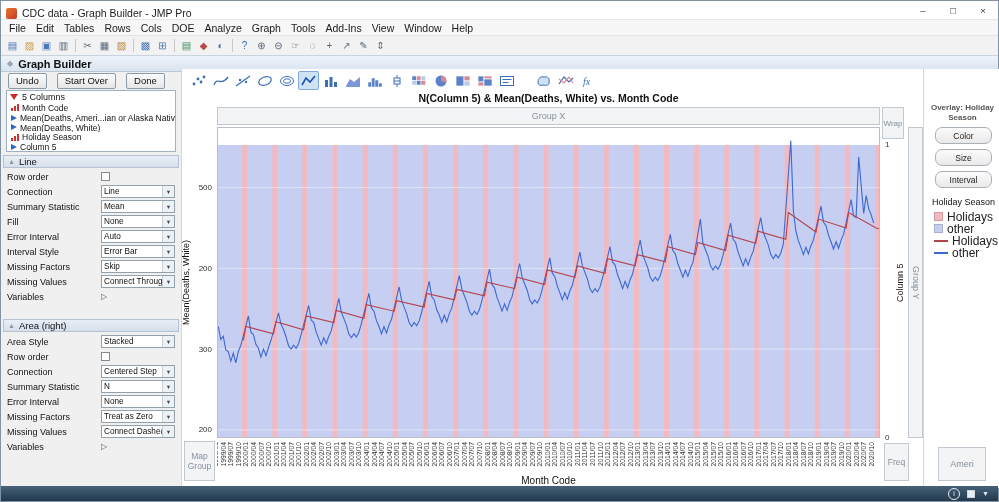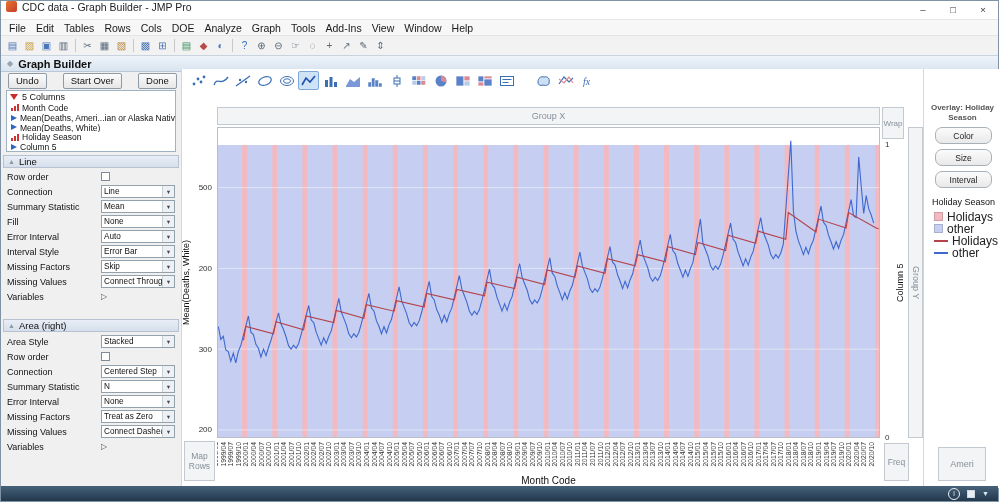--- a/index.html
+++ b/index.html
@@ -1,32 +1,32 @@
 <!DOCTYPE html>
 <html><head>
 <meta charset="utf-8">
 <style>
   html,body{margin:0;padding:0}
   body{width:999px;height:502px;position:relative;font-family:"Liberation Sans",sans-serif;background:#f0f0f0;overflow:hidden}
   .window{position:absolute;inset:0;border:1px solid #7f93a5;box-sizing:border-box;background:#f0f0f0}
   
-  .titlebar{position:absolute;left:0;right:0;top:0;height:18px;background:#fff;display:flex;align-items:flex-start;border-bottom:1px solid #e6e6e6}
+  .titlebar{position:absolute;left:0;right:0;top:0;height:18px;background:#fff;display:flex;align-items:flex-end;border-bottom:1px solid #e6e6e6}
   .app-icon{width:11px;height:11px;margin:0 5px;background:linear-gradient(135deg,#e8762c,#c43c2c);border-radius:2px}
   .title-text{font-size:10.5px;color:#222}
   .win-controls{margin-left:auto;display:flex}
   .win-btn{width:30px;height:17px;text-align:center;line-height:17px;font-size:9.5px;color:#333}
   .menubar{position:absolute;left:0;right:0;top:19px;height:15px;background:#f7f7f7;display:flex;align-items:center;padding-left:3px;font-size:10.5px}
   .menu-item{padding:0 5px;color:#1a1a1a}
   .toolbar{position:absolute;left:0;right:0;top:34px;height:19px;background:#f2f2f2;border-top:1px solid #e4e4e4;border-bottom:1px solid #d6d6d6;display:flex;align-items:center;padding-left:3px}
   .tool{width:17px;height:15px;font-size:10px;line-height:15px;text-align:center}
   .tool-sep{width:1px;height:13px;background:#c8c8c8;margin:0 3px}
   .gb-header{position:absolute;left:0;right:0;top:54px;height:15px;background:linear-gradient(#eef3f9,#d9e4f0);border-top:1px solid #c8d4e0;border-bottom:1px solid #b8c6d6;font-size:11px;font-weight:bold;display:flex;align-items:center;padding-left:6px;gap:5px;color:#111}
   .gb-disc{color:#98a4b0;font-size:8px;font-weight:normal}
   
-  .btn-row{position:absolute;left:7px;top:72px;display:flex;gap:16px}
+  .btn-row{position:absolute;left:7px;top:72px;display:flex;gap:10px}
   .push-btn{font-size:9.5px;border:1px solid #8e9aa5;background:linear-gradient(#fbfbfb,#e6e6e6);padding:1px 7px 2px;border-radius:2px;color:#111;white-space:nowrap}
   .columns-box{position:absolute;left:5px;top:89px;width:170px;height:62px;background:#fff;border:1px solid #9fb2c4;box-sizing:border-box;font-size:8.5px;overflow:hidden}
   .columns-header{display:flex;align-items:center;gap:4px;padding:1px 3px;font-size:9px;color:#111}
   .funnel-icon{width:0;height:0;border-left:4px solid transparent;border-right:4px solid transparent;border-top:6px solid #cc2b2b}
   .col-item{display:flex;align-items:center;gap:3px;padding:0 4px;height:9.8px;white-space:nowrap;overflow:hidden;color:#111}
   .cont-icon{width:0;height:0;border-top:3.5px solid transparent;border-bottom:3.5px solid transparent;border-left:6px solid #2f66bf;flex:0 0 auto}
   .nom-icon{display:inline-flex;align-items:flex-end;gap:1px;height:7px;flex:0 0 auto}
   .nom-icon i{display:block;width:2px;background:#cc3333}
   .nom-icon i:nth-child(1){height:3px}.nom-icon i:nth-child(2){height:5px}.nom-icon i:nth-child(3){height:7px}
   .section-header{position:absolute;left:2px;width:176px;height:13px;background:linear-gradient(#e9eef6,#d5dfeb);border:1px solid #b6c2d2;box-sizing:border-box;font-size:9.5px;display:flex;align-items:center;gap:4px;padding-left:4px;color:#111}
@@ -468,20 +468,21 @@
             <polyline points="1,10 6,3 11,8 15,4" fill="none" stroke="#3b6fb5" stroke-width="1.2"></polyline>
             <polyline points="1,5 6,9 11,3 15,9" fill="none" stroke="#d98a94" stroke-width="1.2"></polyline>
           </svg>
         </span>
         <span class="gicon">
           <svg width="16" height="14" viewBox="0 0 16 14" xmlns="http://www.w3.org/2000/svg">
             <text x="3" y="11" font-size="10" font-style="italic" fill="#3b6fb5" font-family="Liberation Serif, serif">fx</text>
           </svg>
         </span>
       </div>
+    <div class="graph-title">N(Column 5) &amp; Mean(Deaths, White) vs. Month Code</div>
 
     <div class="zone" id="zone-groupx">
       <span>Group X</span>
     </div>
     <div class="zone" id="zone-wrap">
       <span>Wrap</span>
     </div>
 
     <div id="ylabel">Mean(Deaths, White)</div>
     <div id="yticks">
@@ -618,21 +619,21 @@
           <text x="619.1" y="3" transform="rotate(-90 619.1 3)" text-anchor="end" font-size="6.8" fill="#333" font-family="Liberation Sans, sans-serif">2019/07</text>
           <text x="626.6" y="3" transform="rotate(-90 626.6 3)" text-anchor="end" font-size="6.8" fill="#333" font-family="Liberation Sans, sans-serif">2019/10</text>
           <text x="634.1" y="3" transform="rotate(-90 634.1 3)" text-anchor="end" font-size="6.8" fill="#333" font-family="Liberation Sans, sans-serif">2020/01</text>
           <text x="641.7" y="3" transform="rotate(-90 641.7 3)" text-anchor="end" font-size="6.8" fill="#333" font-family="Liberation Sans, sans-serif">2020/04</text>
           <text x="649.2" y="3" transform="rotate(-90 649.2 3)" text-anchor="end" font-size="6.8" fill="#333" font-family="Liberation Sans, sans-serif">2020/07</text>
           <text x="656.7" y="3" transform="rotate(-90 656.7 3)" text-anchor="end" font-size="6.8" fill="#333" font-family="Liberation Sans, sans-serif">2020/10</text>
         </svg></div>
     <div id="xlabel">Month Code</div>
 
     <div class="zone" id="zone-mapshape">
-      <span>Map Rows</span>
+      <span>Map Group</span>
     </div>
     <div class="zone" id="zone-freq">
       <span>Freq</span>
     </div>
   </div>
 
   <div class="legend">
     <div class="overlay-title">Overlay: Holiday Season</div>
     <div id="legend-buttons">
         <div class="legend-btn" style="top: 58px;">Color</div>

